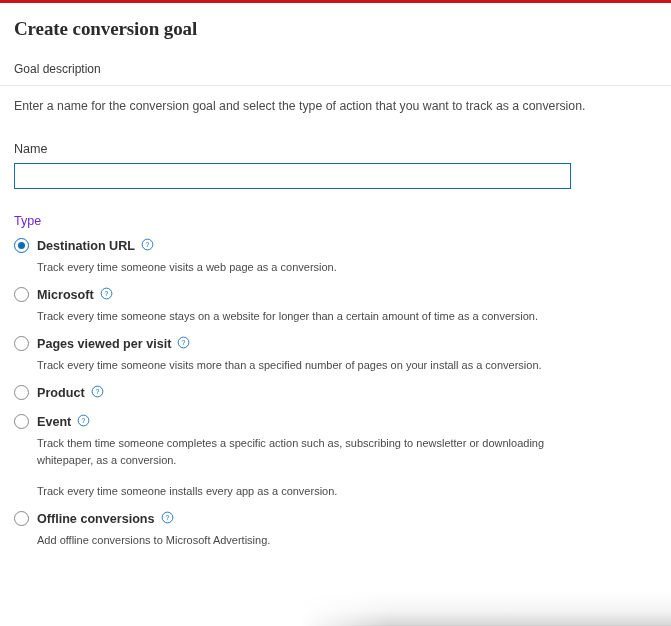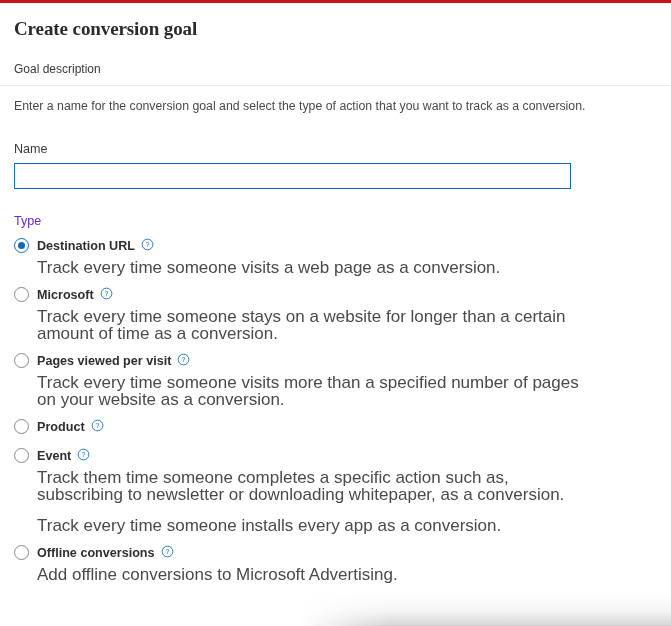--- a/index.html
+++ b/index.html
@@ -146,21 +146,21 @@
     width: 13px;
     height: 13px;
     margin-left: 6px;
     cursor: pointer;
     flex: 0 0 auto;
   }
   .help-icon svg { display: block; }
   .option-desc {
     padding-left: 23px;
     padding-top: 3px;
-    font-size: 17px;
+    font-size: 11px;
     color: #4a4a4a;
     line-height: 17px;
     max-width: 552px;
   }
   .buttons {
     padding: 11px 0 0 14px;
     display: flex;
     align-items: center;
   }
   
@@ -238,21 +238,21 @@
         <div class="option-head">
           <span class="radio"></span>
           <span class="option-label">Pages viewed per visit</span>
           <span class="help-icon">
             <svg viewBox="0 0 16 16" width="13" height="13">
                 <circle cx="8" cy="8" r="6.6" fill="none" stroke="#0f6cbd" stroke-width="1.1"></circle>
                 <text x="8" y="11.3" font-family="Liberation Sans, sans-serif" font-size="8.4" fill="#0f6cbd" text-anchor="middle">?</text>
               </svg>
           </span>
         </div>
-        <div class="option-desc">Track every time someone visits more than a specified number of pages on your website as a conversion.</div>
+        <div class="option-desc">Track every time someone visits more than a specified number of pages on your install as a conversion.</div>
       </div>
 
       <div class="option">
         <div class="option-head">
           <span class="radio"></span>
           <span class="option-label">Product</span>
           <span class="help-icon">
             <svg viewBox="0 0 16 16" width="13" height="13">
                 <circle cx="8" cy="8" r="6.6" fill="none" stroke="#0f6cbd" stroke-width="1.1"></circle>
                 <text x="8" y="11.3" font-family="Liberation Sans, sans-serif" font-size="8.4" fill="#0f6cbd" text-anchor="middle">?</text>

